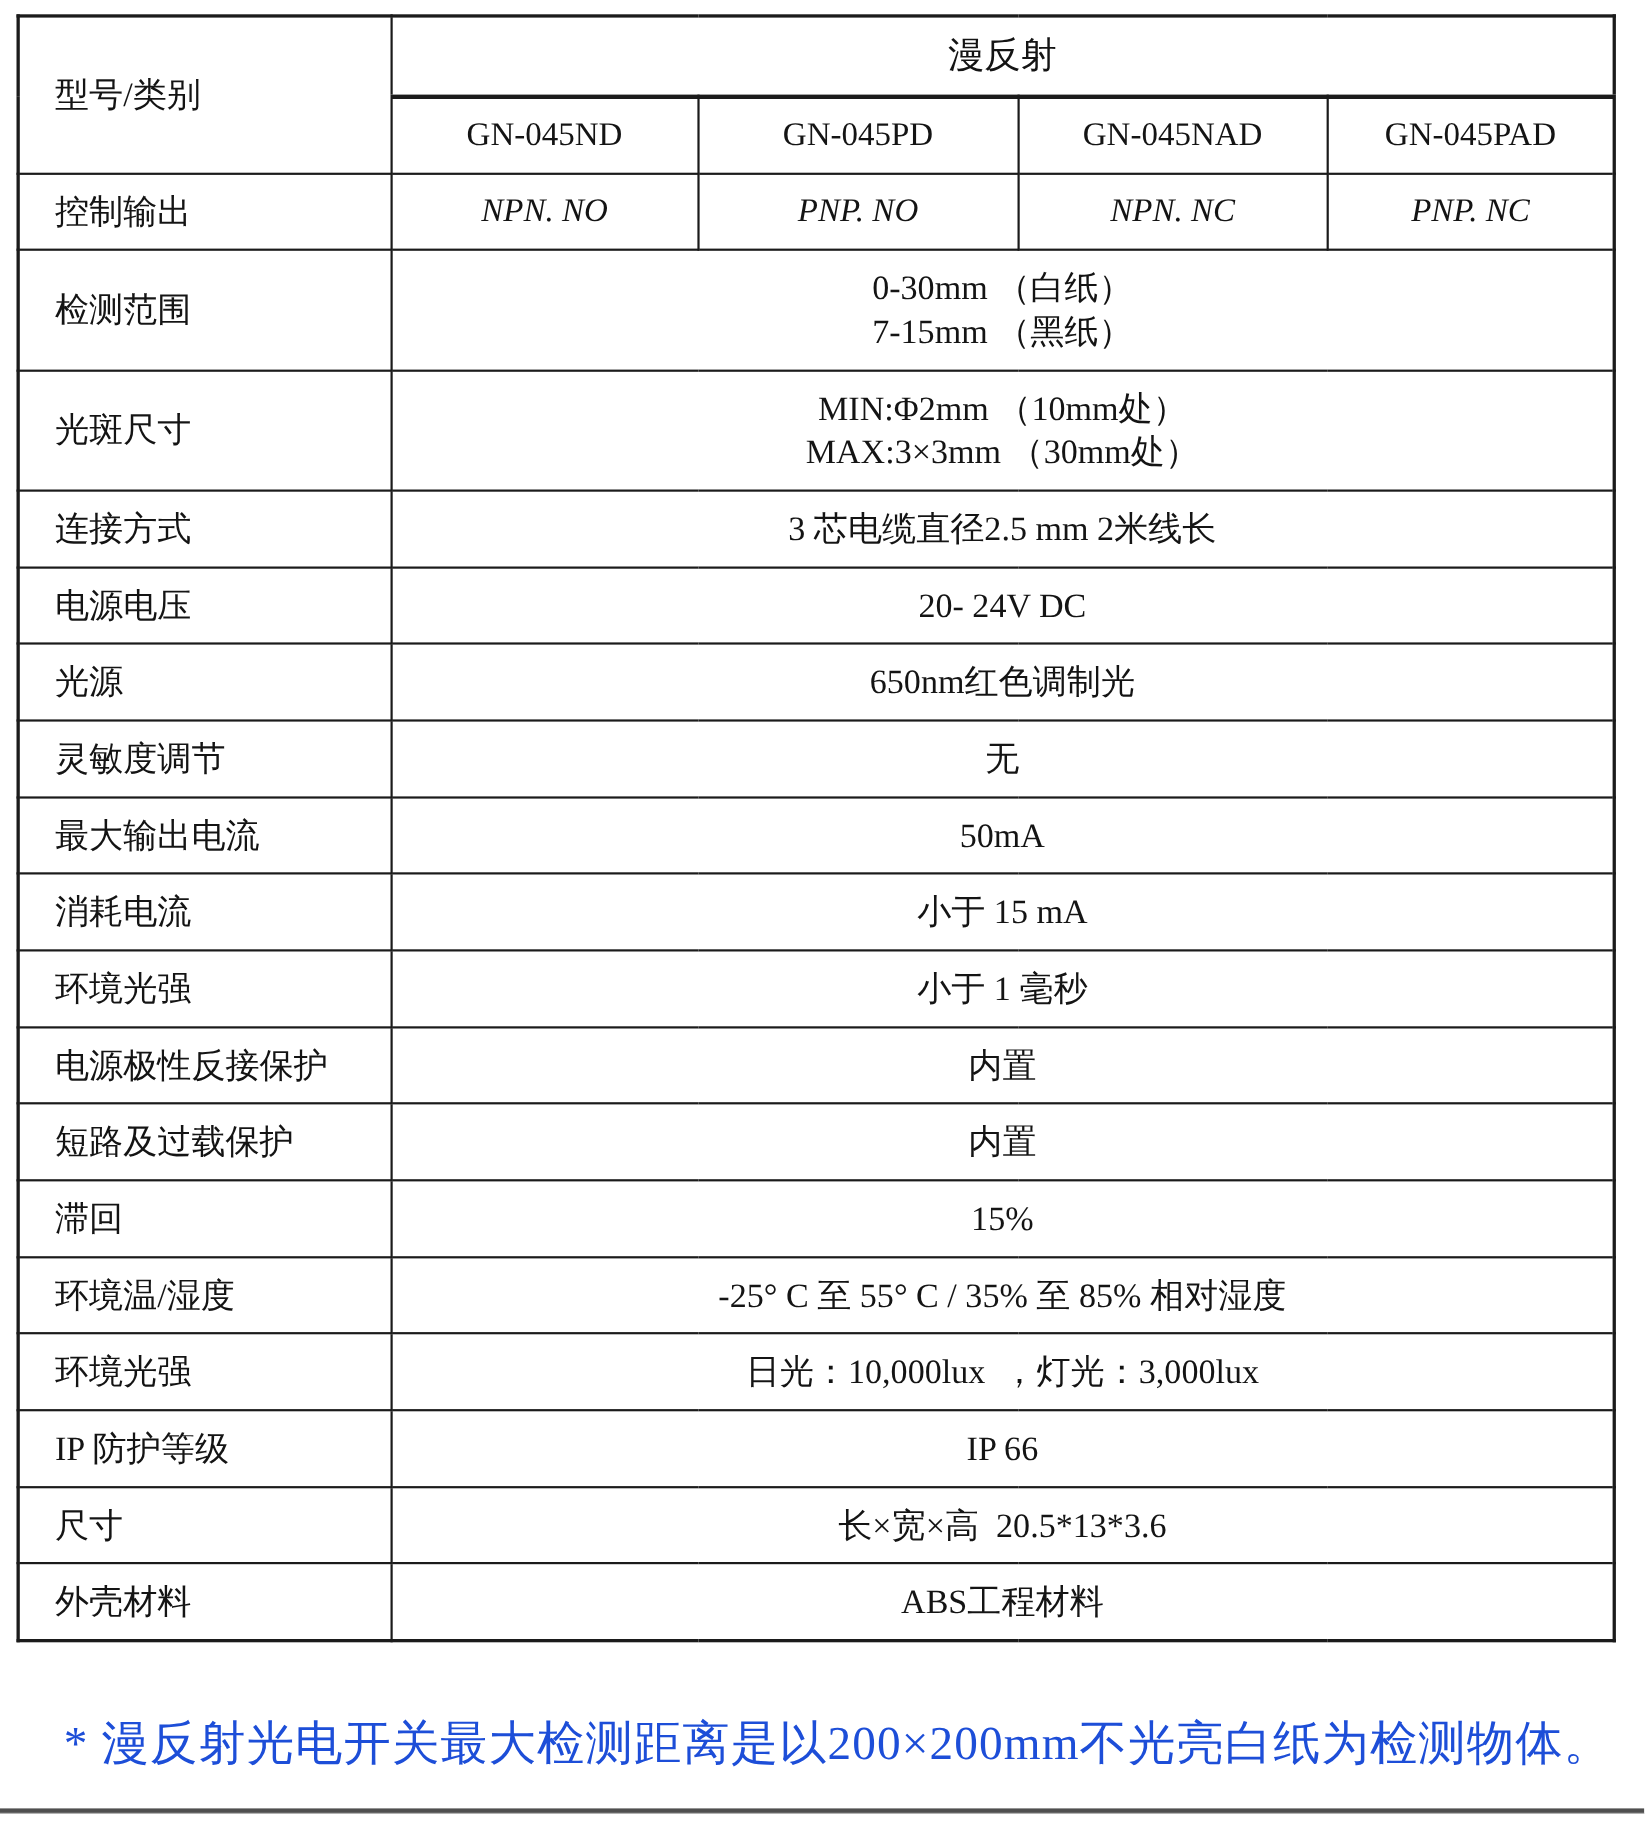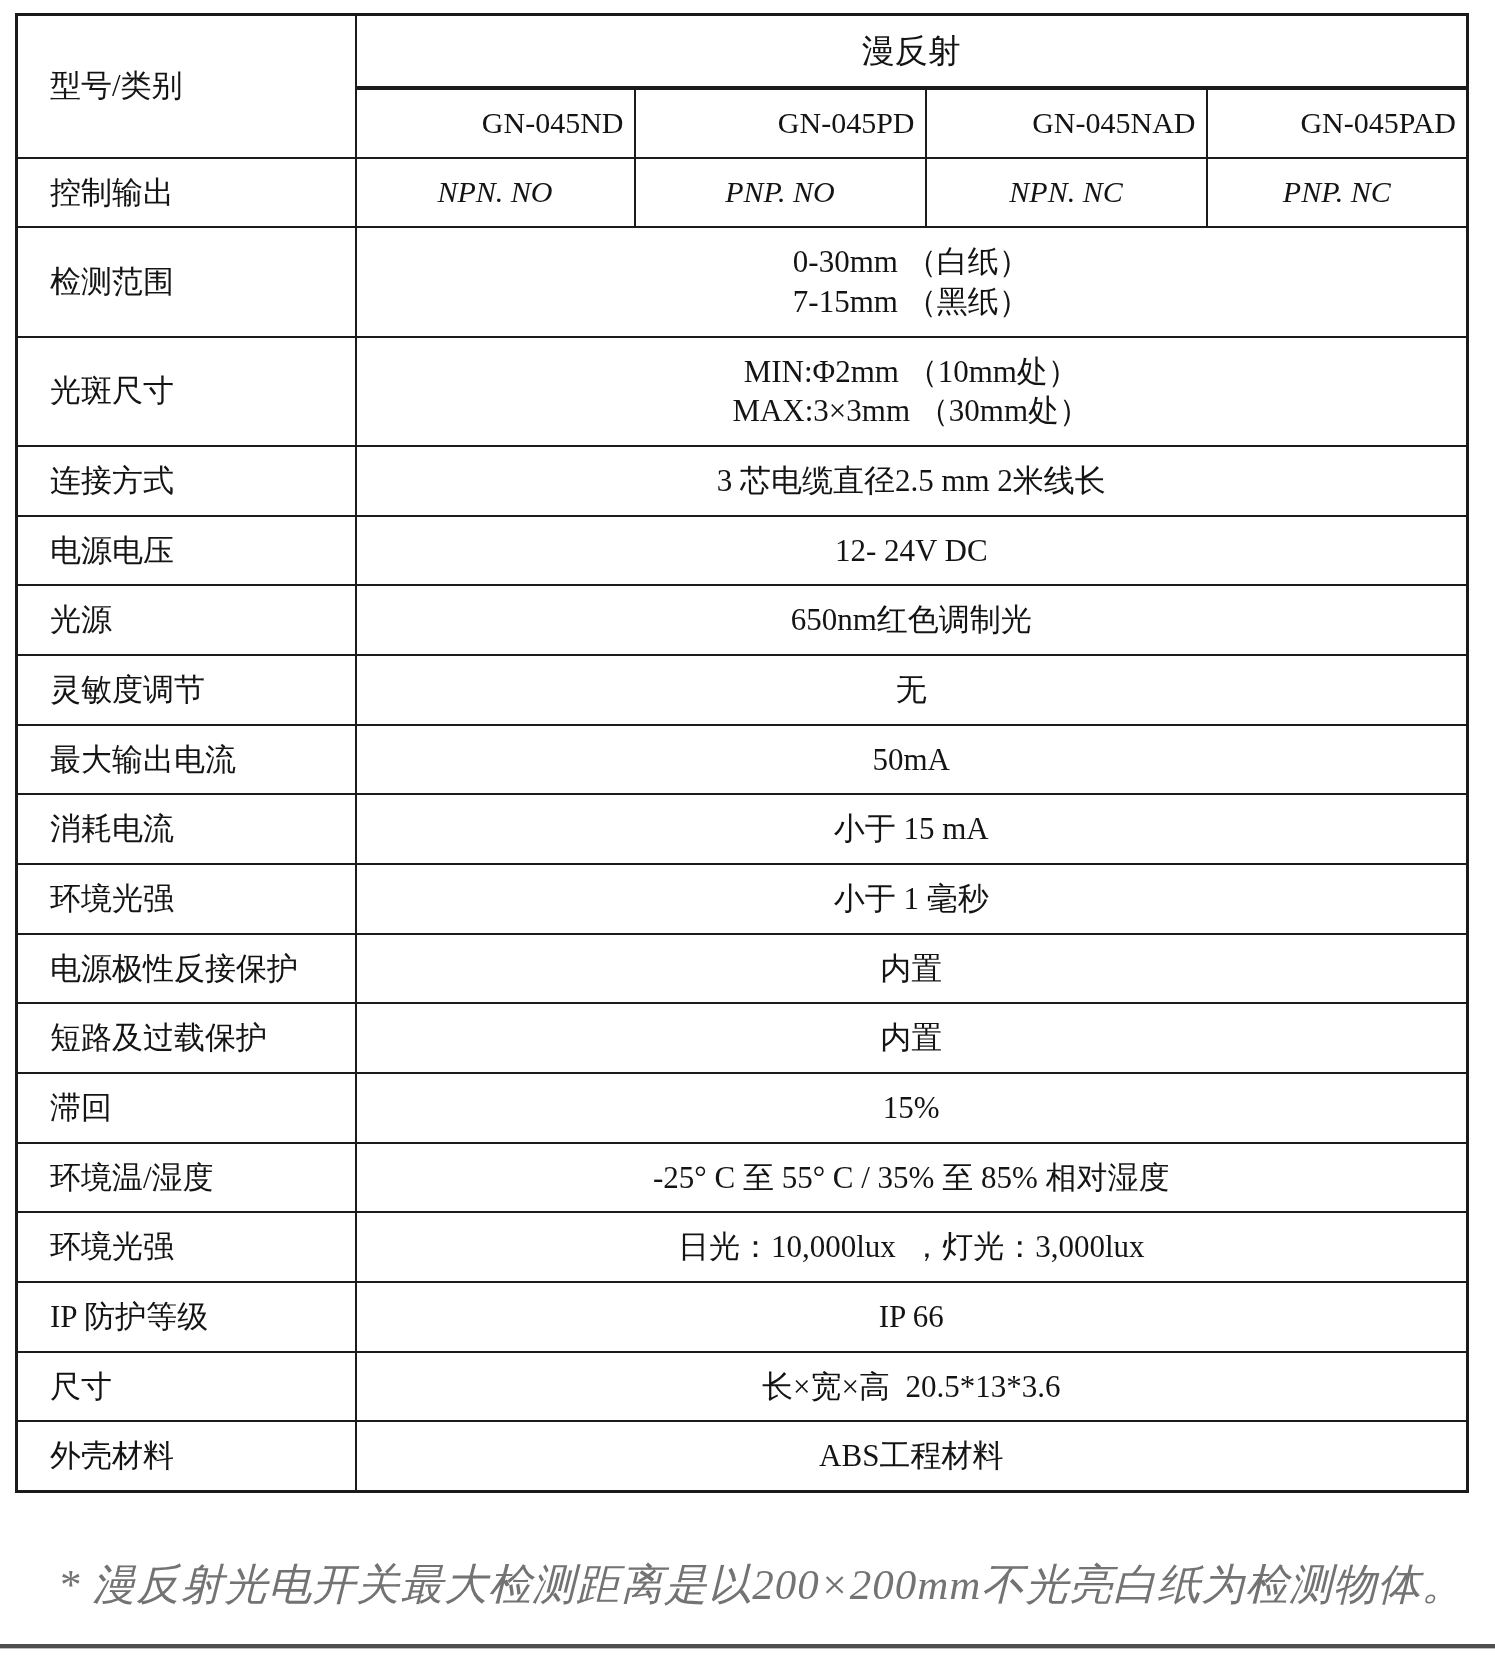--- a/index.html
+++ b/index.html
@@ -47,34 +47,33 @@
   .spec-table td.val{
     text-align:center;
   }
   tr.r-group{ height:64px; }
   tr.r-group td.group{
     border-bottom:4px solid #1b1b1b;
     text-align:center;
     font-size:33px;
   }
   tr.r-models{ height:66px; }
-  tr.r-models td{ text-align:right; font-size:30px; }
+  tr.r-models td{ text-align:center; font-size:30px; }
   tr.r-control{ height:62px;margin-top:46px; }
   tr.r-control td.val{ font-size:30px;font-style:italic; }
   tr.spec-row{ height:58px; }
   .footnote{
     position:absolute;
     left:58px;
     top:1556px;
     width:1400px;
     font-size:43px;
     letter-spacing:1px;
-    color:#737373;
+    color:#1d4ed8;
     white-space:nowrap;
-    font-style:italic;
   }
   .bottom-rule{
     position:absolute;
     left:0;
     top:1644px;
     width:1495px;
     height:4px;
     background:#4f4f4f;
     border-bottom:1px solid #bdbdbd;
   }
@@ -119,21 +118,21 @@
           <td class="label">光斑尺寸</td>
           <td class="val" colspan="4">MIN:Φ2mm （10mm处）
 MAX:3×3mm （30mm处）</td>
         </tr>
         <tr class="spec-row">
           <td class="label">连接方式</td>
           <td class="val" colspan="4">3 芯电缆直径2.5 mm 2米线长</td>
         </tr>
         <tr class="spec-row">
           <td class="label">电源电压</td>
-          <td class="val" colspan="4">12- 24V DC</td>
+          <td class="val" colspan="4">20- 24V DC</td>
         </tr>
         <tr class="spec-row">
           <td class="label">光源</td>
           <td class="val" colspan="4">650nm红色调制光</td>
         </tr>
         <tr class="spec-row">
           <td class="label">灵敏度调节</td>
           <td class="val" colspan="4">无</td>
         </tr>
         <tr class="spec-row">

